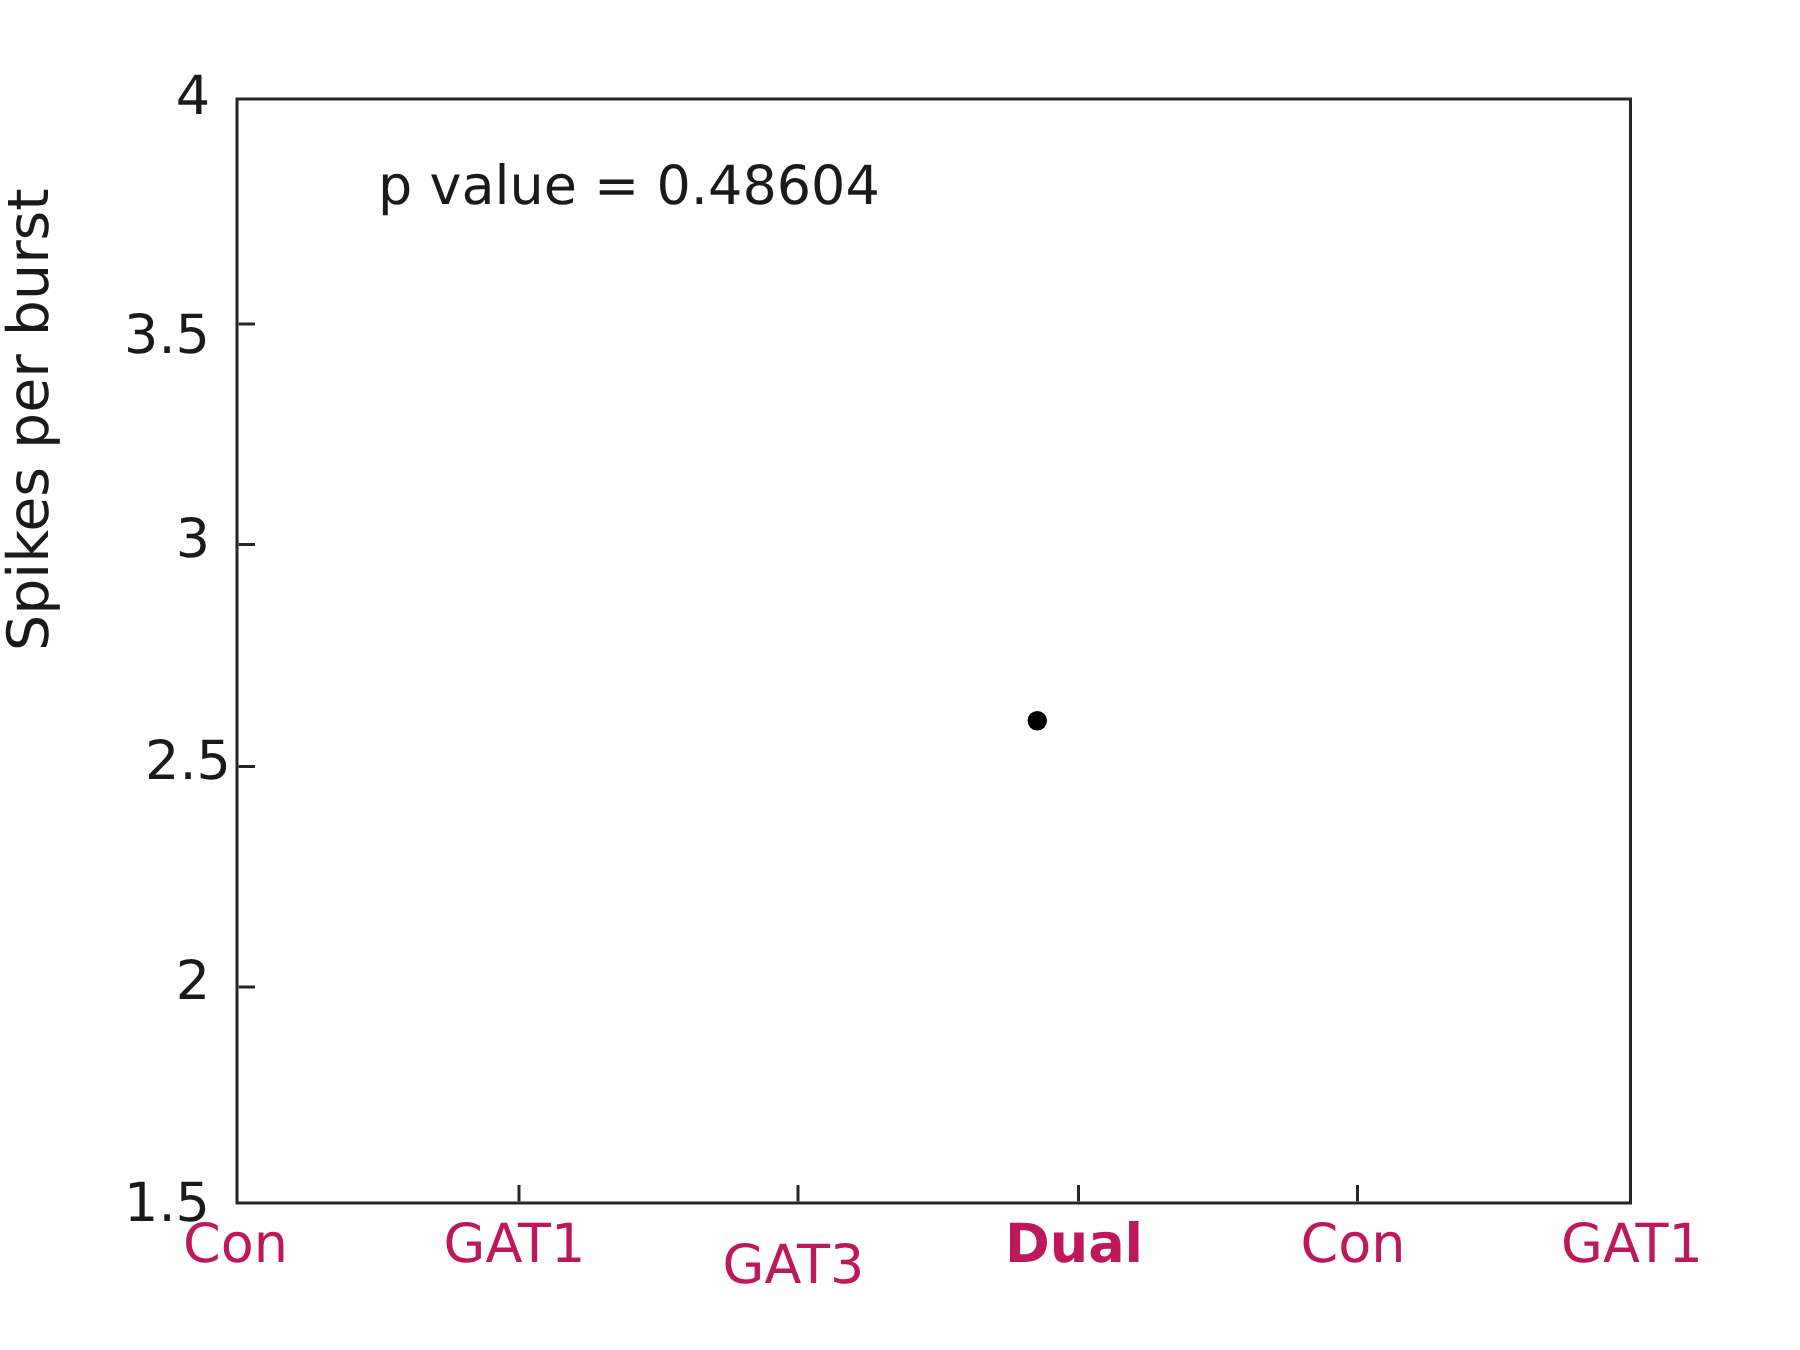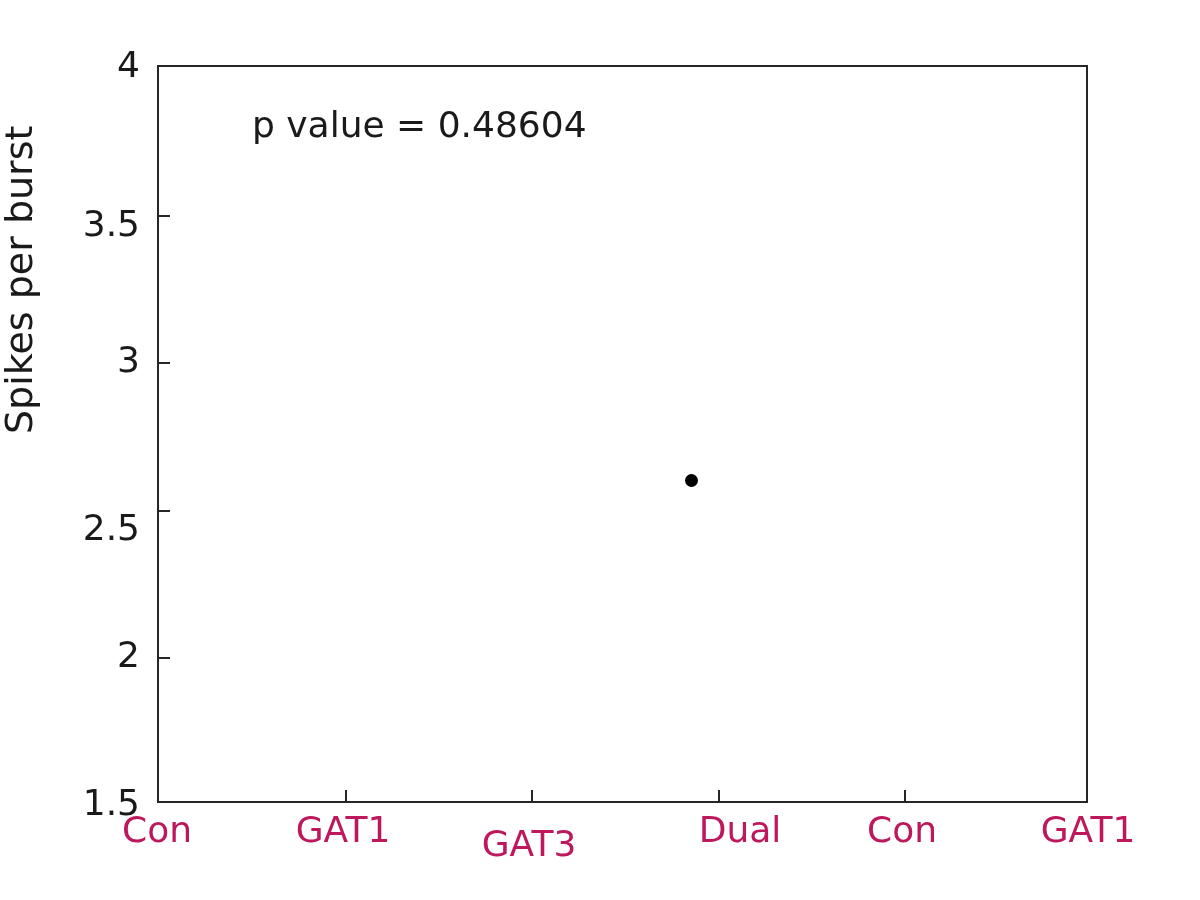--- a/index.html
+++ b/index.html
@@ -104,29 +104,29 @@
 </style>
 </head>
 <body>
 
 <div id="figure">
 
   <div id="ylabel">Spikes per burst</div>
 
   <div class="ytick-label-wrap" style="top:803px;">1.5</div>
   <div class="ytick-label-wrap" style="top:655px;">2</div>
-  <div class="ytick-label-wrap" style="top:528px;">2.5</div>
+  <div class="ytick-label-wrap" style="top:508px;padding-left:14px;">2.5</div>
   <div class="ytick-label-wrap" style="top:360px;">3</div>
   <div class="ytick-label-wrap" style="top:224px;">3.5</div>
   <div class="ytick-label-wrap" style="top:65px;">4</div>
 
   <div class="xtick-label" style="left:157px;">Con</div>
   <div class="xtick-label" style="left:343px;">GAT1</div>
   <div class="xtick-label" style="left:529px;margin-top:14px;">GAT3</div>
-  <div class="xtick-label" style="left:740px;">Dual</div>
+  <div class="xtick-label" style="left:716px;font-weight:bold;">Dual</div>
   <div class="xtick-label" style="left:902px;">Con</div>
   <div class="xtick-label" style="left:1088px;">GAT1</div>
 
   <div id="plot-area">
 
     <div class="ytick" style="top:590px;"></div>
     <div class="ytick" style="top:443px;"></div>
     <div class="ytick" style="top:295px;"></div>
     <div class="ytick" style="top:148px;"></div>
 

